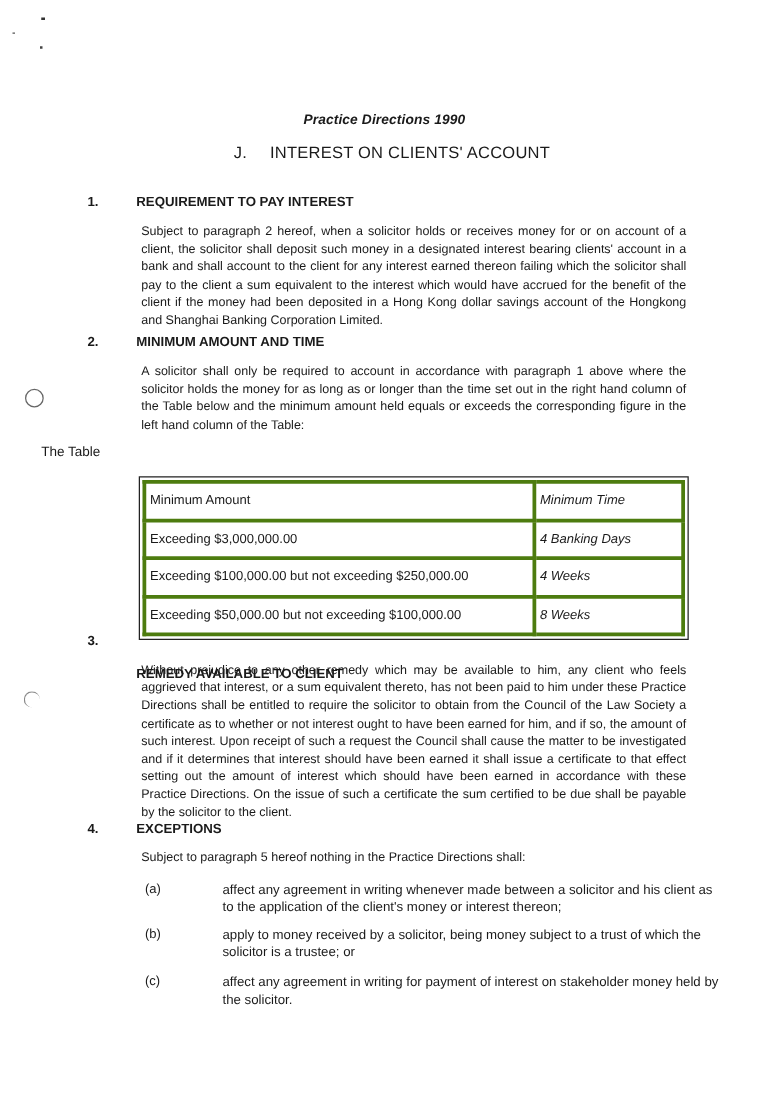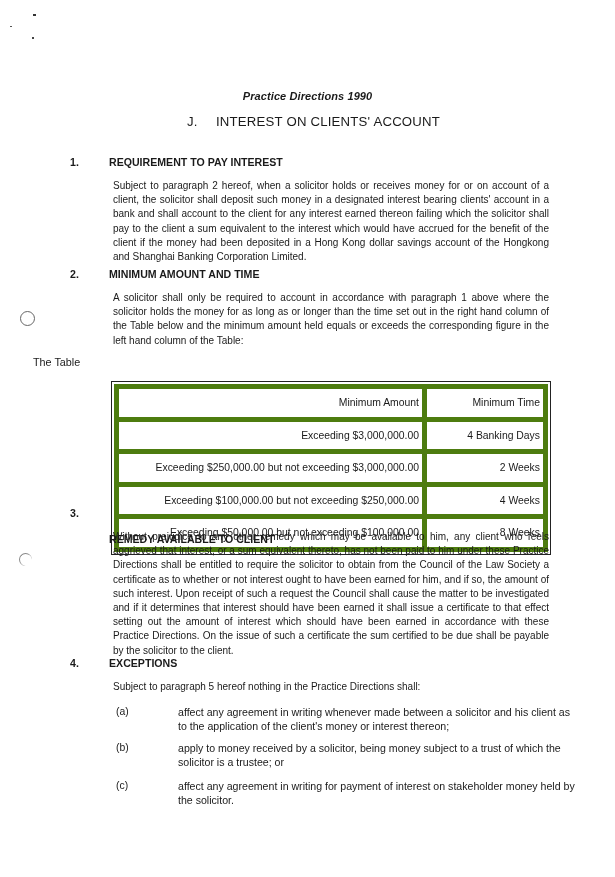--- a/index.html
+++ b/index.html
@@ -28,23 +28,23 @@
   }
   .tbl-wrap {
     top: 381px; left: 111px; width: 434px;
     border: 1px solid #222; padding: 2px; background: #fff;
   }
   table.rates {
     width: 100%; border-collapse: collapse; border: 1px solid #222;
     font-size: 10.4px;
   }
   table.rates td {
-    border: 5px solid #4d7c0f; text-align: right; height: 19.5px; padding: 4px 3px;
+    border: 3px solid #4d7c0f; text-align: left; height: 19.5px; padding: 4px 3px;
   }
-  table.rates td.col-time { width: 110px; }
+  table.rates td.col-time { width: 110px; font-style: italic; }
   .item-label { left: 116px; font-size: 10.4px; }
   .item-text { left: 154px; width: 400px; line-height: 14.2px; font-size: 10.6px; margin-left: 24px; }
   .scan-mark { color: #555; }
 </style>
 </head>
 <body>
 
 <div class="abs scan-mark" style="top:14px;left:33px;width:3px;height:2px;background:#333;"></div>
 <div class="abs scan-mark" style="top:26px;left:10px;width:2px;height:1px;background:#555;"></div>
 <div class="abs scan-mark" style="top:37px;left:32px;width:2px;height:2px;background:#444;"></div>
@@ -72,24 +72,20 @@
     <tbody>
         <tr>
       <td>Minimum Amount</td>
       <td class="col-time">Minimum Time</td>
     </tr>
     <tr>
       <td>Exceeding $3,000,000.00</td>
       <td class="col-time">4 Banking Days</td>
     </tr>
     <tr>
-      <td>Exceeding $250,000.00 but not exceeding $3,000,000.00</td>
-      <td class="col-time">2 Weeks</td>
-    </tr>
-    <tr>
       <td>Exceeding $100,000.00 but not exceeding $250,000.00</td>
       <td class="col-time">4 Weeks</td>
     </tr>
     <tr>
       <td>Exceeding $50,000.00 but not exceeding $100,000.00</td>
       <td class="col-time">8 Weeks</td>
     </tr>
   </tbody>
     </table>
 </div>

